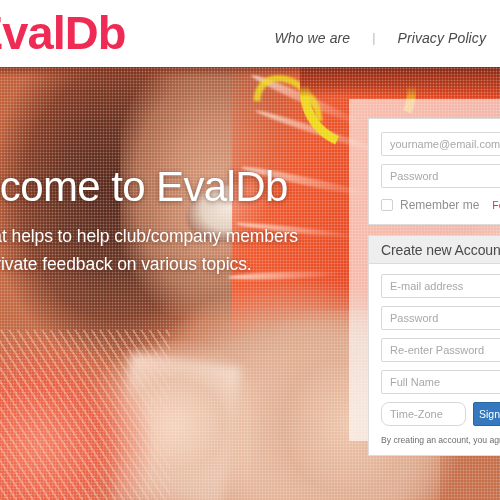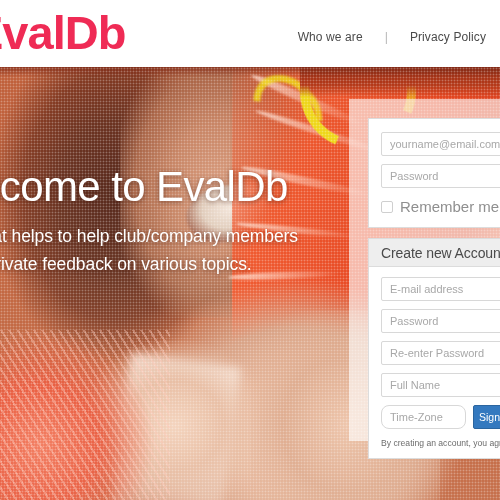--- a/index.html
+++ b/index.html
@@ -44,25 +44,26 @@
   .nav {
     position: absolute;
     right: -8px;
     top: 30px;
     display: flex;
     align-items: center;
     gap: 0px;
     white-space: nowrap;
   }
   .nav-link {
-    font-size: 12px;
+    font-size: 14px;
     color: #4a4a4a;
     text-decoration: none;
     padding: 0 22px;
     letter-spacing: 0.1px;
+    font-style: italic;
   }
   .nav-sep {
     font-size: 12.5px;
     color: #b9b9b9;
   }
 
   
   .hero {
     position: absolute;
     top: 67px; left: 0;
@@ -289,21 +290,21 @@
   }
   .cbox {
     width: 12px; height: 12px;
     border: 1px solid #cfcfcf;
     background: #fff;
     border-radius: 2px;
     display: inline-block;
     flex: 0 0 auto;
   }
   .cbox-label {
-    font-size: 15px;
+    font-size: 12px;
     color: #8f8f8f;
     margin-left: 7px;
   }
   .forgot {
     font-size: 10.5px;
     color: #ef2b55;
     margin-left: 13px;
     text-decoration: none;
   }
 

